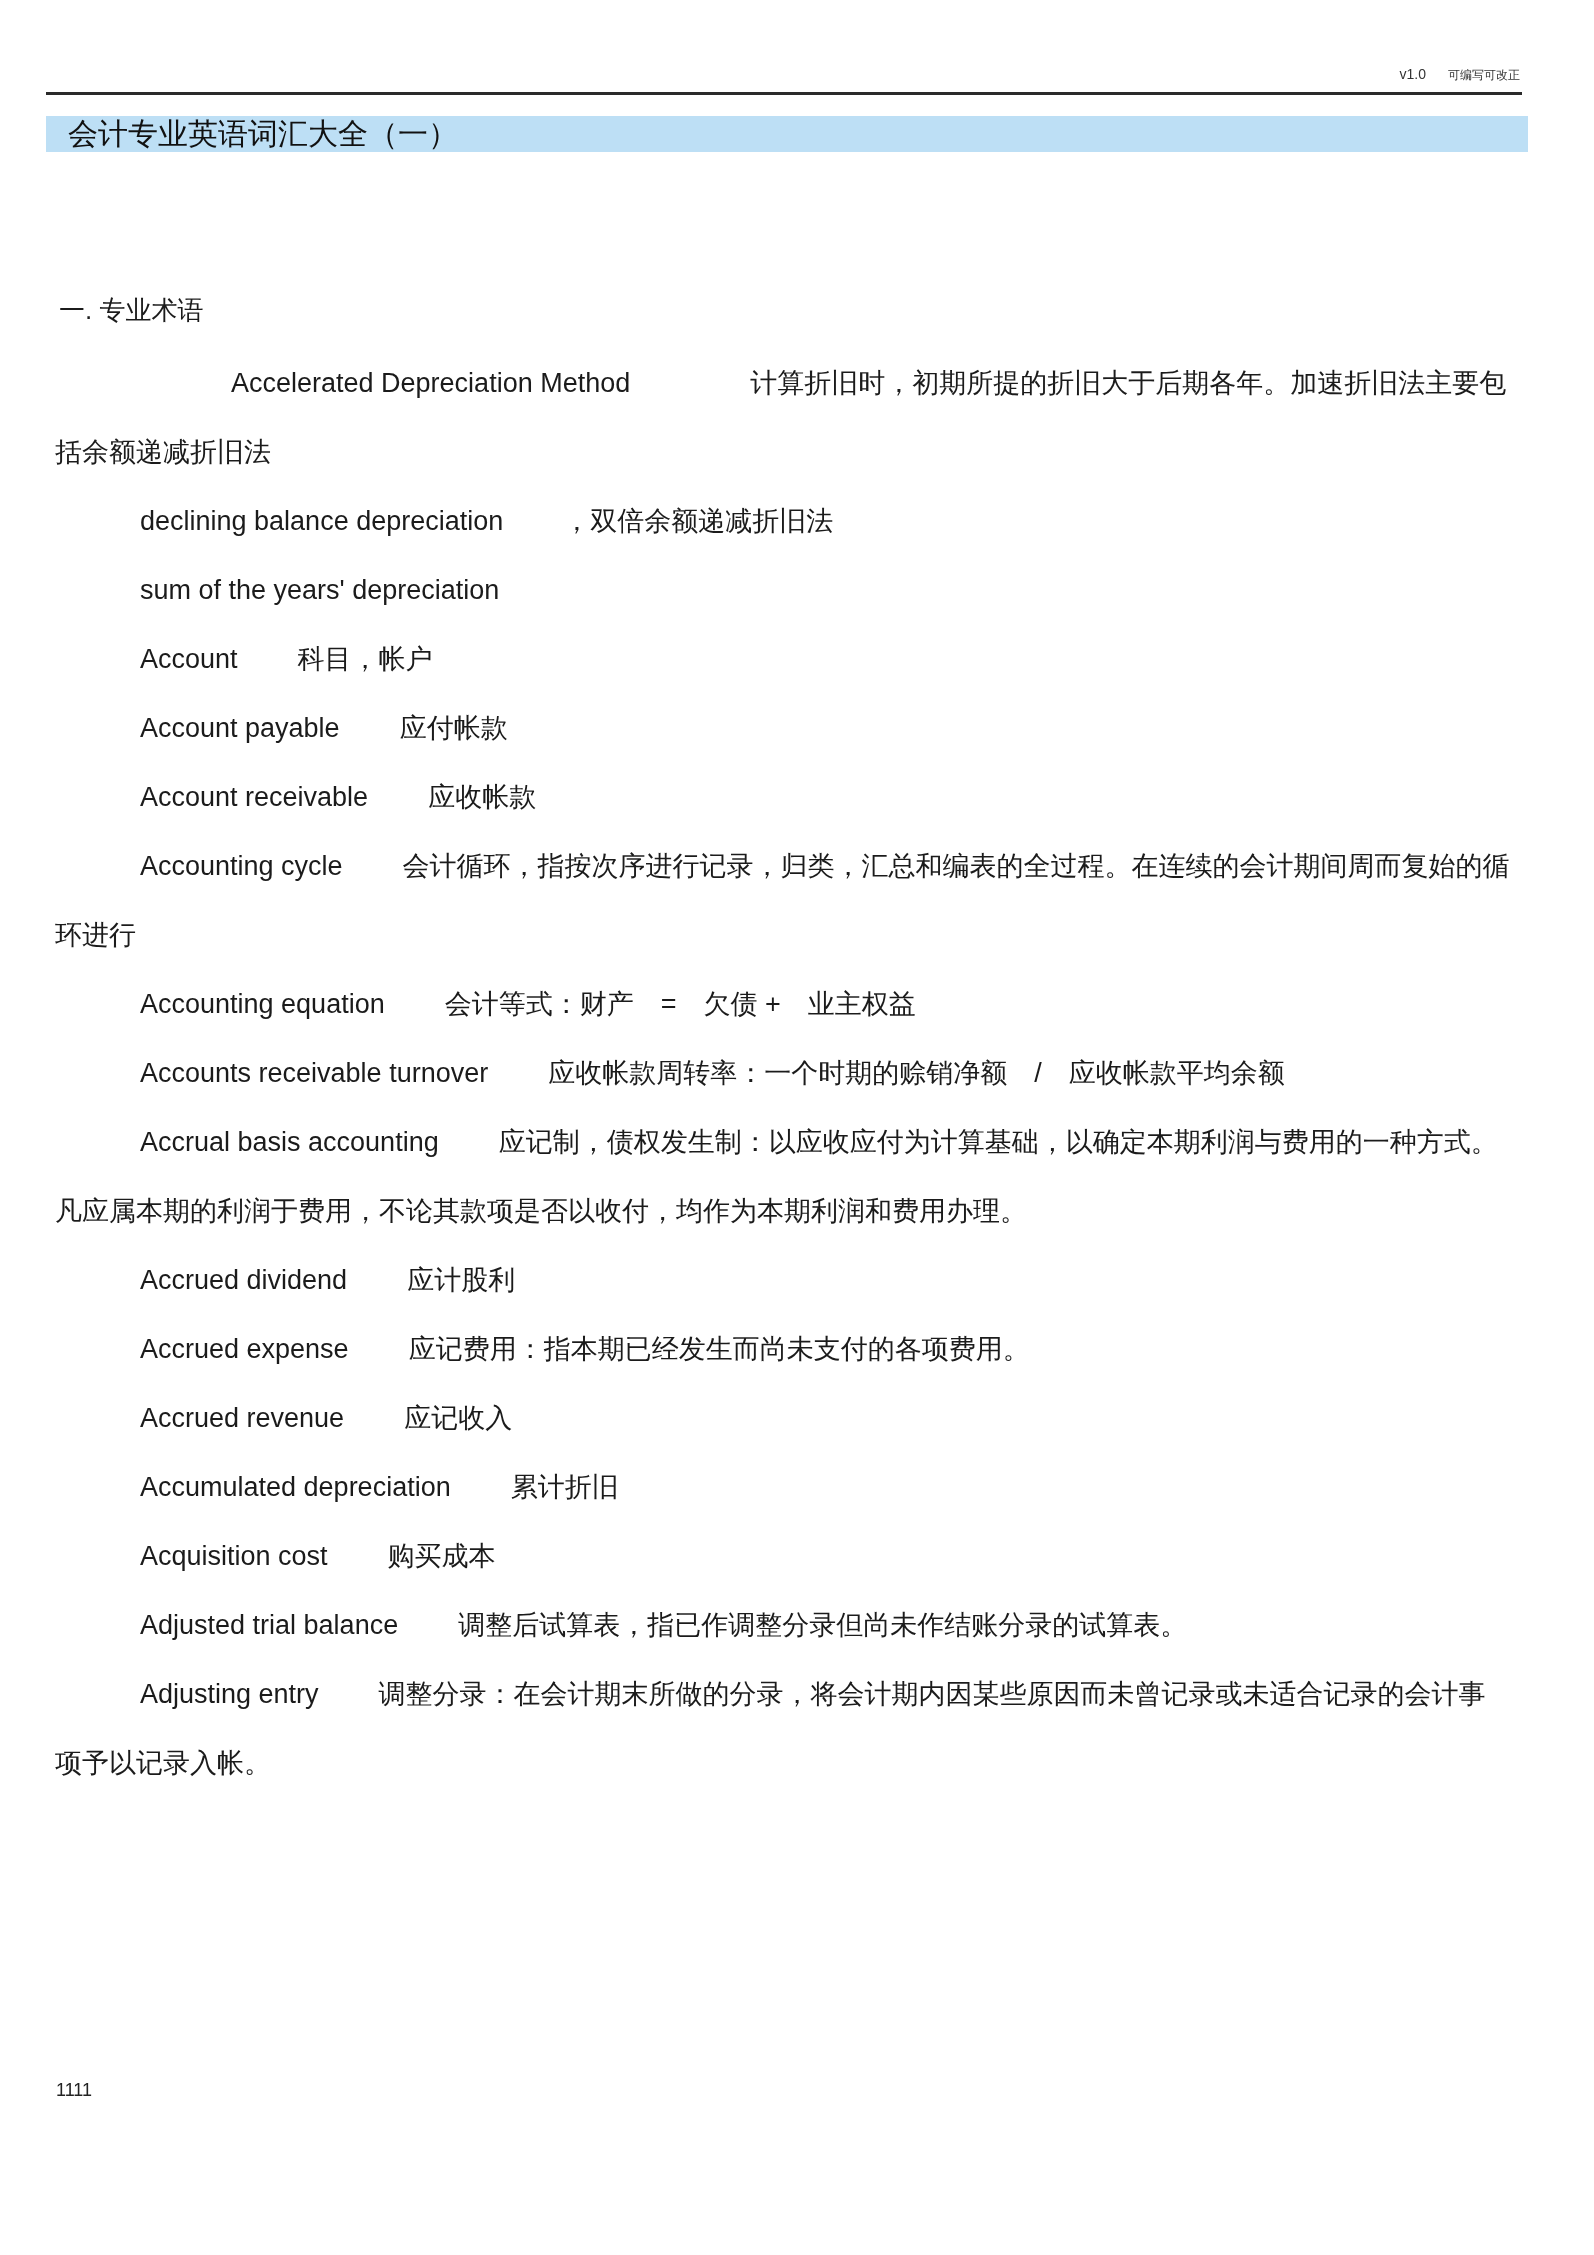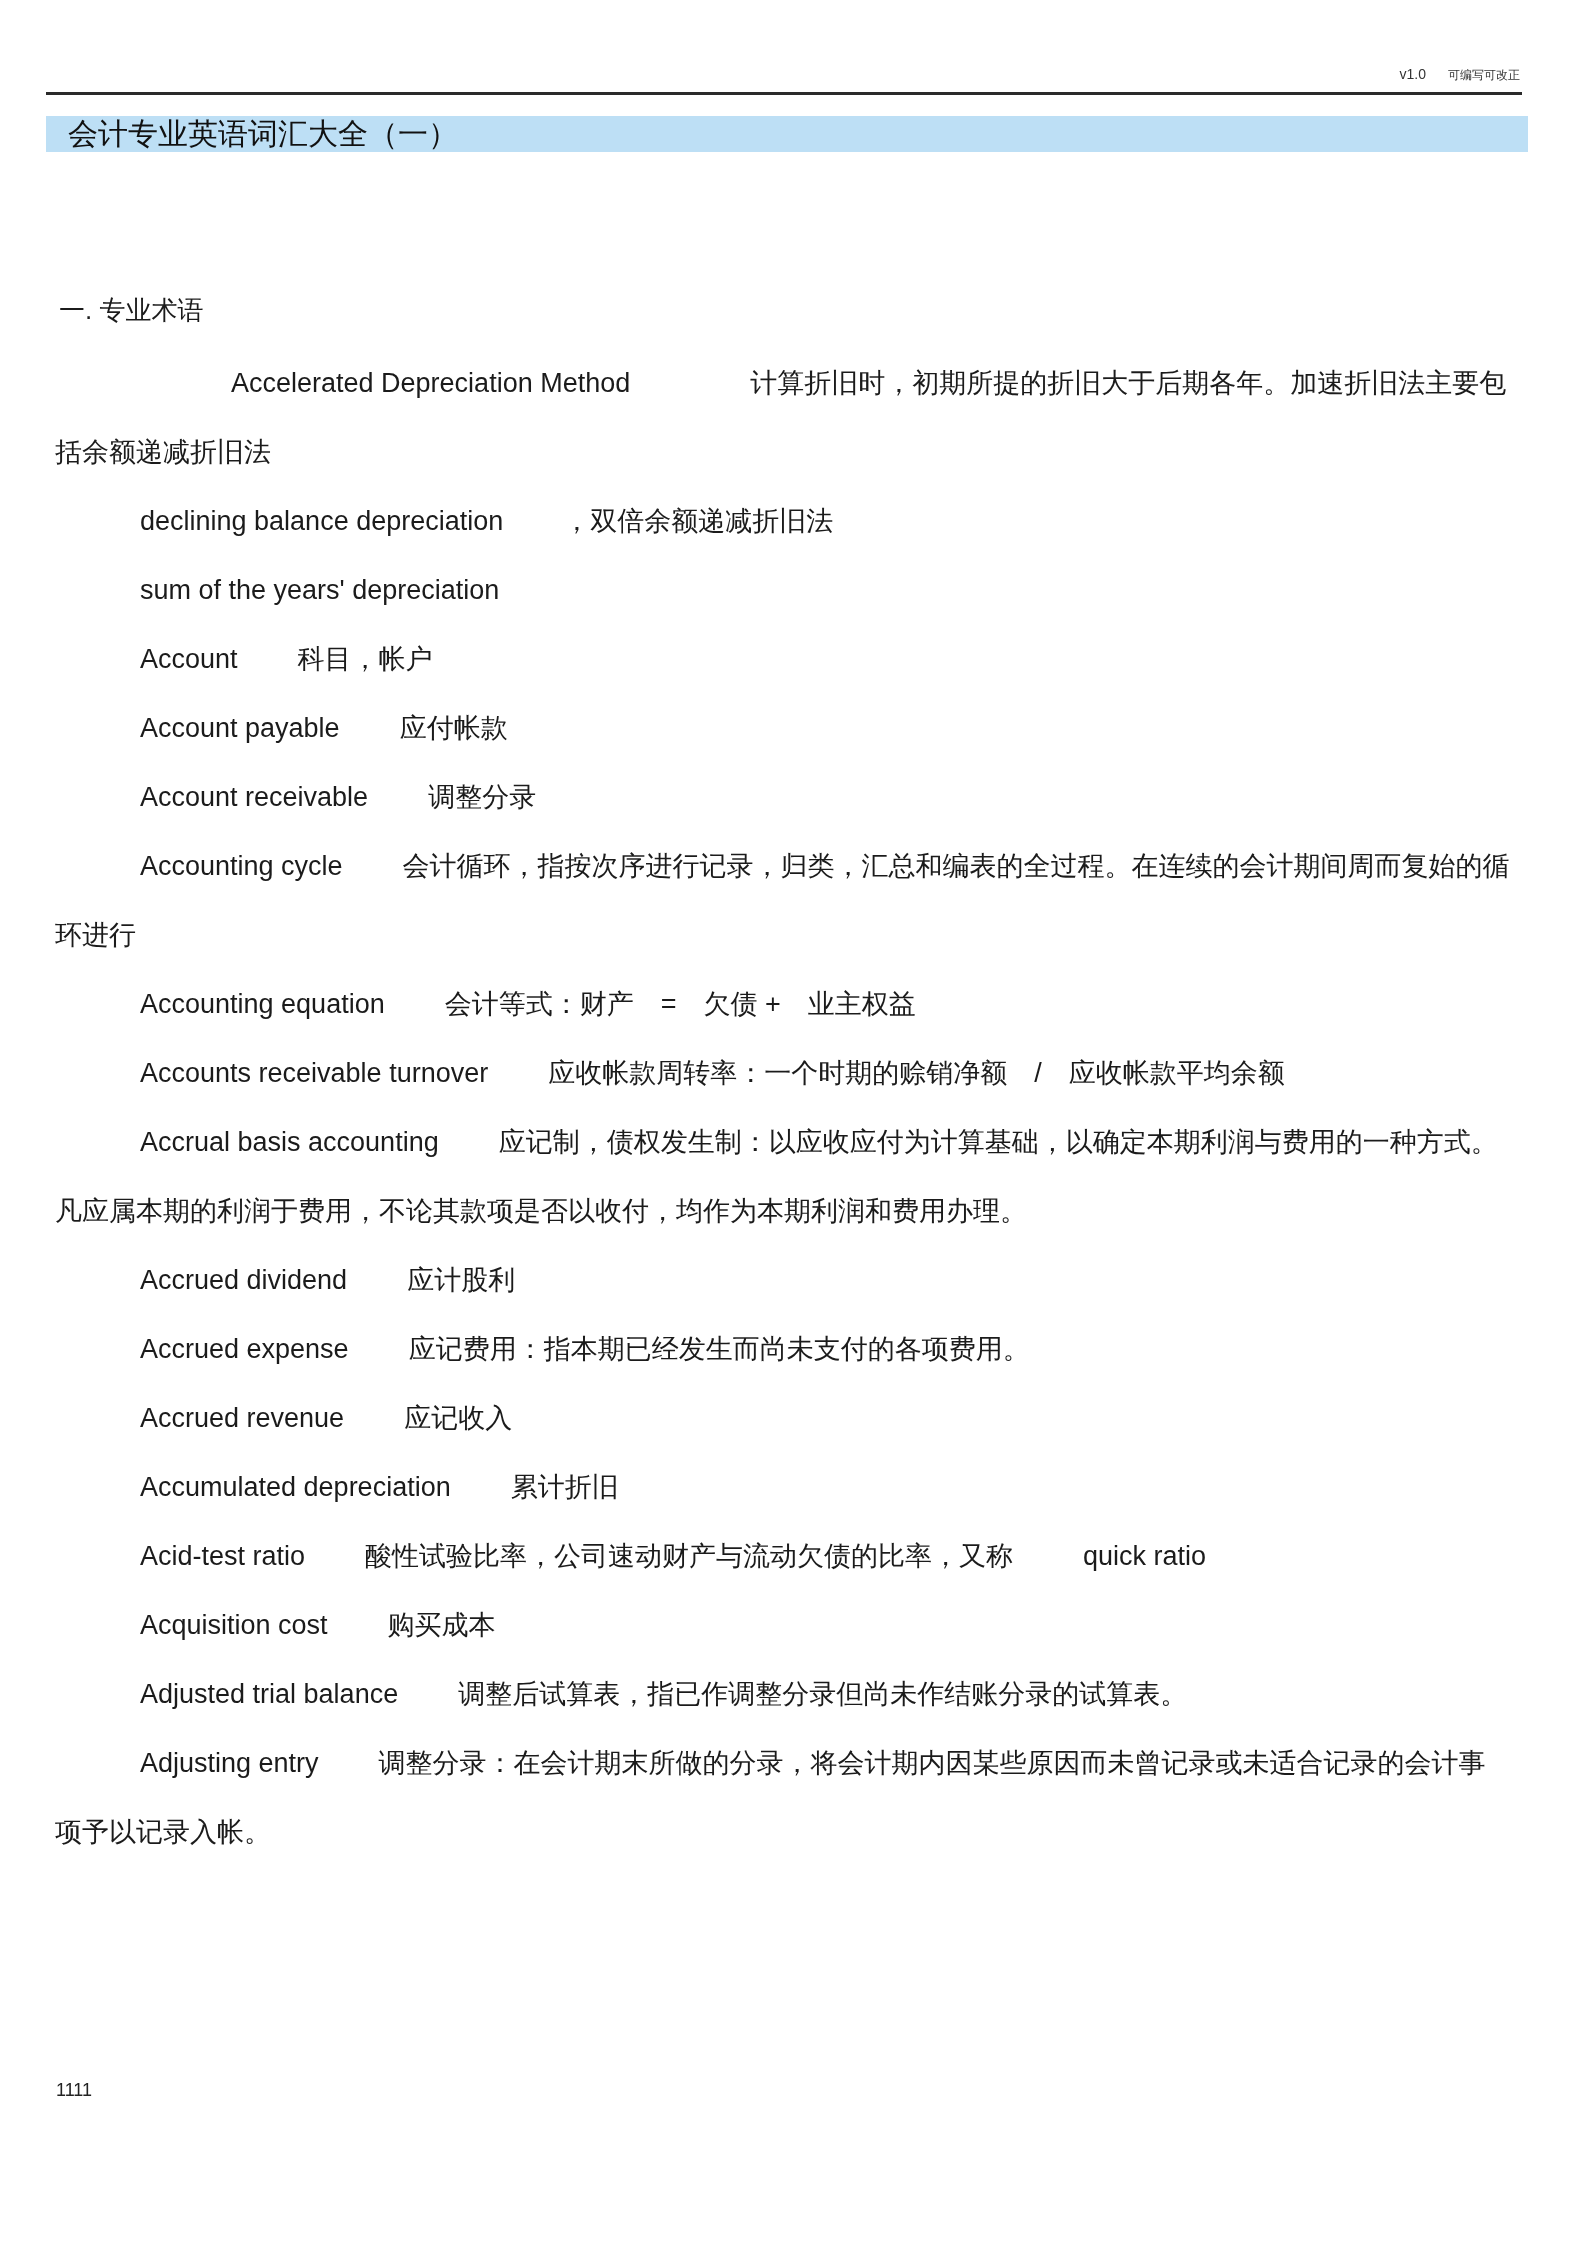--- a/index.html
+++ b/index.html
@@ -62,29 +62,28 @@
 </div>
 
 <div class="content">
   <p class="heading">一. 专业术语</p>
   <div>
       <p class="entry first"><span class="en">Accelerated Depreciation Method</span><span class="zh">计算折旧时，初期所提的折旧大于后期各年。加速折旧法主要包括余额递减折旧法</span></p>
       <p class="entry"><span class="en">declining balance depreciation</span><span class="zh">，双倍余额递减折旧法</span></p>
       <p class="entry"><span class="en">sum of the years' depreciation</span></p>
       <p class="entry"><span class="en">Account</span><span class="zh">科目，帐户</span></p>
       <p class="entry"><span class="en">Account payable</span><span class="zh">应付帐款</span></p>
-      <p class="entry"><span class="en">Account receivable</span><span class="zh">调整分录</span></p>
+      <p class="entry"><span class="en">Account receivable</span><span class="zh">应收帐款</span></p>
       <p class="entry"><span class="en">Accounting cycle</span><span class="zh">会计循环，指按次序进行记录，归类，汇总和编表的全过程。在连续的会计期间周而复始的循环进行</span></p>
       <p class="entry"><span class="en">Accounting equation</span><span class="zh">会计等式：财产　=　欠债 +　业主权益</span></p>
       <p class="entry"><span class="en">Accounts receivable turnover</span><span class="zh">应收帐款周转率：一个时期的赊销净额　/　应收帐款平均余额</span></p>
       <p class="entry"><span class="en">Accrual basis accounting</span><span class="zh">应记制，债权发生制：以应收应付为计算基础，以确定本期利润与费用的一种方式。凡应属本期的利润于费用，不论其款项是否以收付，均作为本期利润和费用办理。</span></p>
       <p class="entry"><span class="en">Accrued dividend</span><span class="zh">应计股利</span></p>
       <p class="entry"><span class="en">Accrued expense</span><span class="zh">应记费用：指本期已经发生而尚未支付的各项费用。</span></p>
       <p class="entry"><span class="en">Accrued revenue</span><span class="zh">应记收入</span></p>
       <p class="entry"><span class="en">Accumulated depreciation</span><span class="zh">累计折旧</span></p>
-      <p class="entry"><span class="en">Acid-test ratio</span><span class="zh">酸性试验比率，公司速动财产与流动欠债的比率，又称</span><span class="en2">quick ratio</span></p>
       <p class="entry"><span class="en">Acquisition cost</span><span class="zh">购买成本</span></p>
       <p class="entry"><span class="en">Adjusted trial balance</span><span class="zh">调整后试算表，指已作调整分录但尚未作结账分录的试算表。</span></p>
       <p class="entry"><span class="en">Adjusting entry</span><span class="zh">调整分录：在会计期末所做的分录，将会计期内因某些原因而未曾记录或未适合记录的会计事项予以记录入帐。</span></p>
     </div>
 </div>
 
 <div class="pagenum">1111</div>
 
 </body></html>

